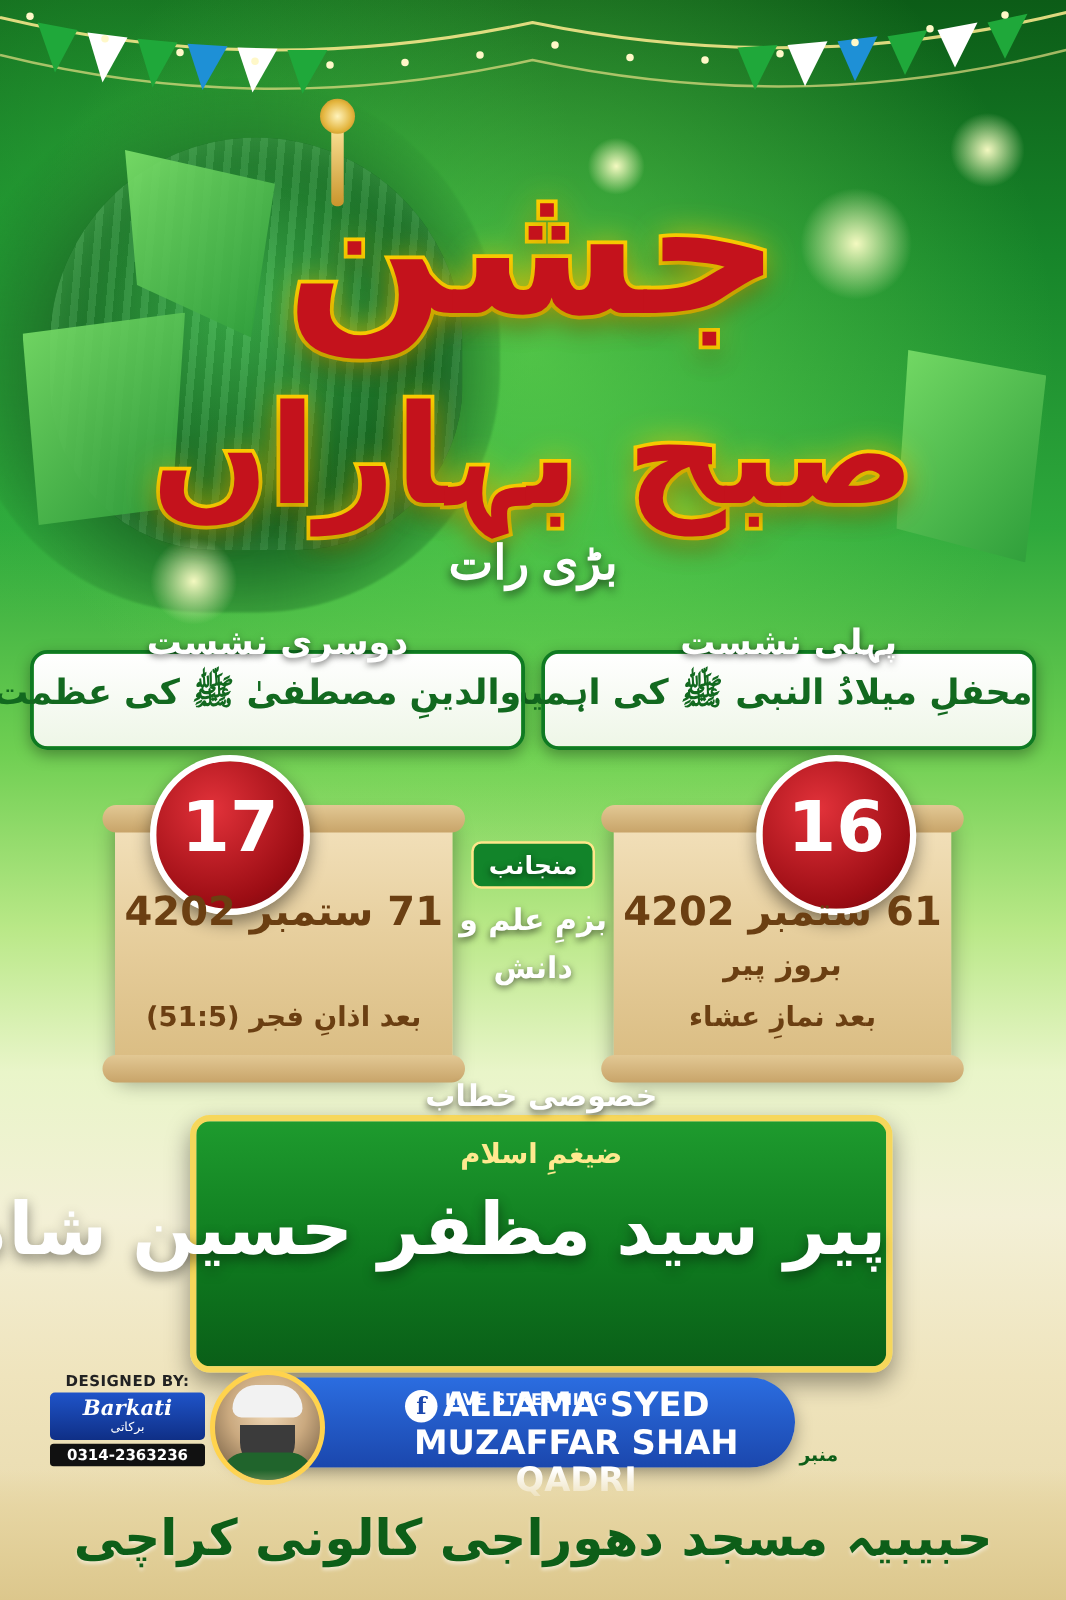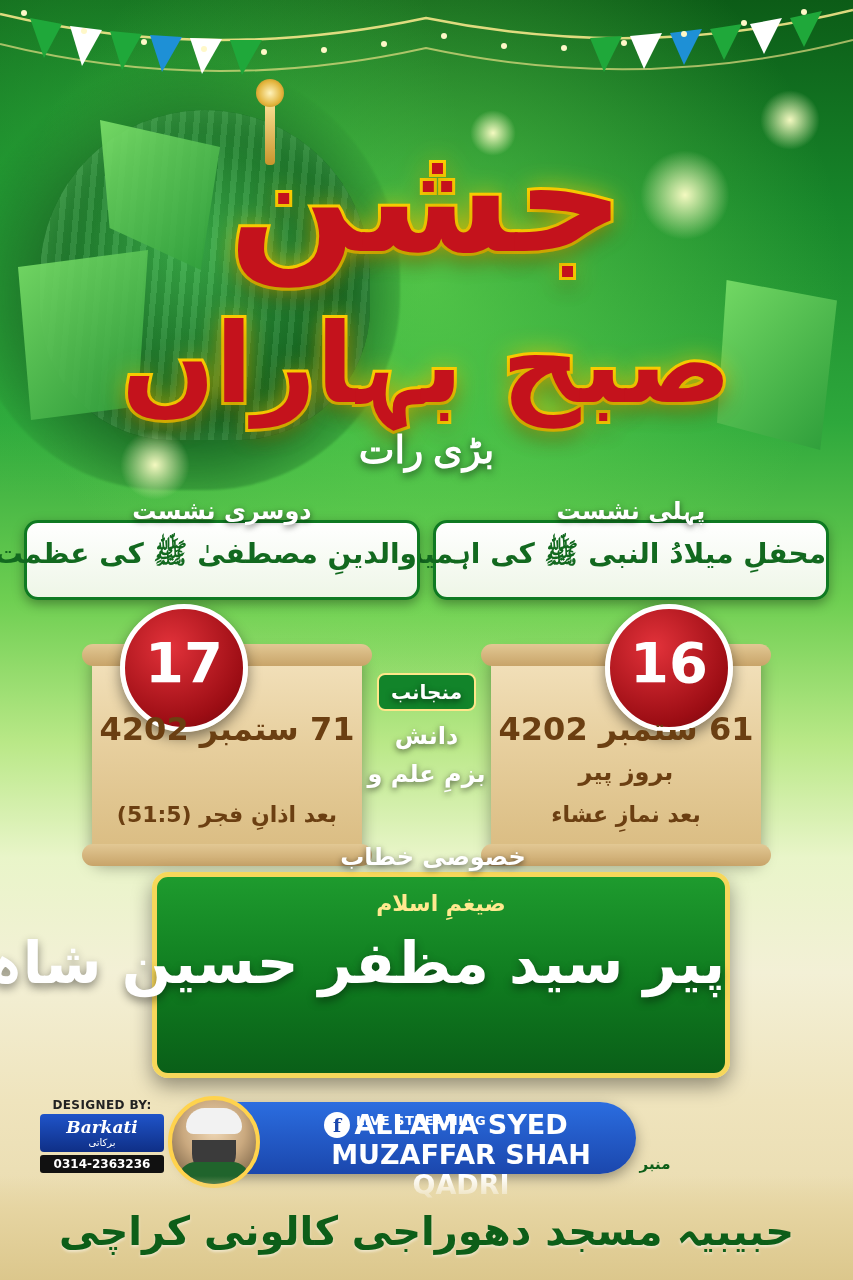--- a/index.html
+++ b/index.html
@@ -94,21 +94,21 @@
     box-shadow:0 4px 12px rgba(0,0,0,.35);
   }
   .sess.left{left:24px;}
   .sess.right{right:24px;}
   .sess .txt{
     position:absolute;left:0;top:14px;width:100%;
     color:#12691f;font-size:28px;font-weight:bold;
   }
   .sess .tag{
     position:absolute;top:-26px;left:0;width:100%;
-    color:#fff;font-size:24px;font-weight:bold;
+    color:#fff;font-size:28px;font-weight:bold;
     text-shadow:0 2px 6px rgba(0,0,0,.6);
   }
   
   .scroll{
     position:absolute;top:650px;width:270px;height:210px;
     background:linear-gradient(180deg,#f3e2bd 0%,#e7cf9e 45%,#d9bb80 100%);
     border-radius:10px;
     box-shadow:0 6px 16px rgba(0,0,0,.35);
   }
   .scroll:before,.scroll:after{
@@ -138,25 +138,24 @@
     position:absolute;top:672px;left:0;width:853px;
     color:#ffffff;font-size:24px;font-weight:bold;line-height:1.6;
     text-shadow:0 2px 6px rgba(0,0,0,.6);
   }
   .midtag .pill{
     display:inline-block;background:#12842a;border:2px solid #ffe68a;
     border-radius:8px;padding:1px 12px;font-size:20px;margin-bottom:6px;
   }
   
   .speakerbox{
-    position:absolute;top:872px;left:152px;width:552px;height:196px;
+    position:absolute;top:892px;left:152px;width:552px;height:196px;
     background:linear-gradient(180deg,#1e9b2e 0%,#0f7a1f 55%,#0a5f18 100%);
     border:5px solid #f6d75b;border-radius:16px;
     box-shadow:0 8px 20px rgba(0,0,0,.4);
-    padding-left:16px;
   }
   .sp-head{
     position:absolute;top:-34px;left:0;width:552px;
     color:#ffffff;font-size:24px;font-weight:bold;
     text-shadow:0 2px 6px rgba(0,0,0,.6);
   }
   .sp-sub{
     position:absolute;top:14px;left:0;width:100%;
     color:#ffe98f;font-size:22px;font-weight:bold;
   }
@@ -303,22 +302,22 @@
   <div class="scroll left">
     <div class="datebadge badge-l">
       <span>17</span>
     </div>
     <div class="scr-line scr-date urdu">17 ستمبر 2024</div>
     <div class="scr-line scr-time urdu">بعد اذانِ فجر (5:15)</div>
   </div>
 
   <div class="midtag urdu">
     <div class="pill">منجانب</div>
+    <div>بزمِ علم و</div>
     <div>دانش</div>
-    <div>بزمِ علم و</div>
   </div>
 
   <div class="speakerbox">
     <div class="sp-head urdu">خصوصی خطاب</div>
     <div class="sp-sub urdu">ضیغمِ اسلام</div>
     <div class="sp-name urdu">پیر سید مظفر حسین شاہ قادری</div>
   </div>
 
   <div class="designer">
     <div class="dh">DESIGNED BY:</div>

